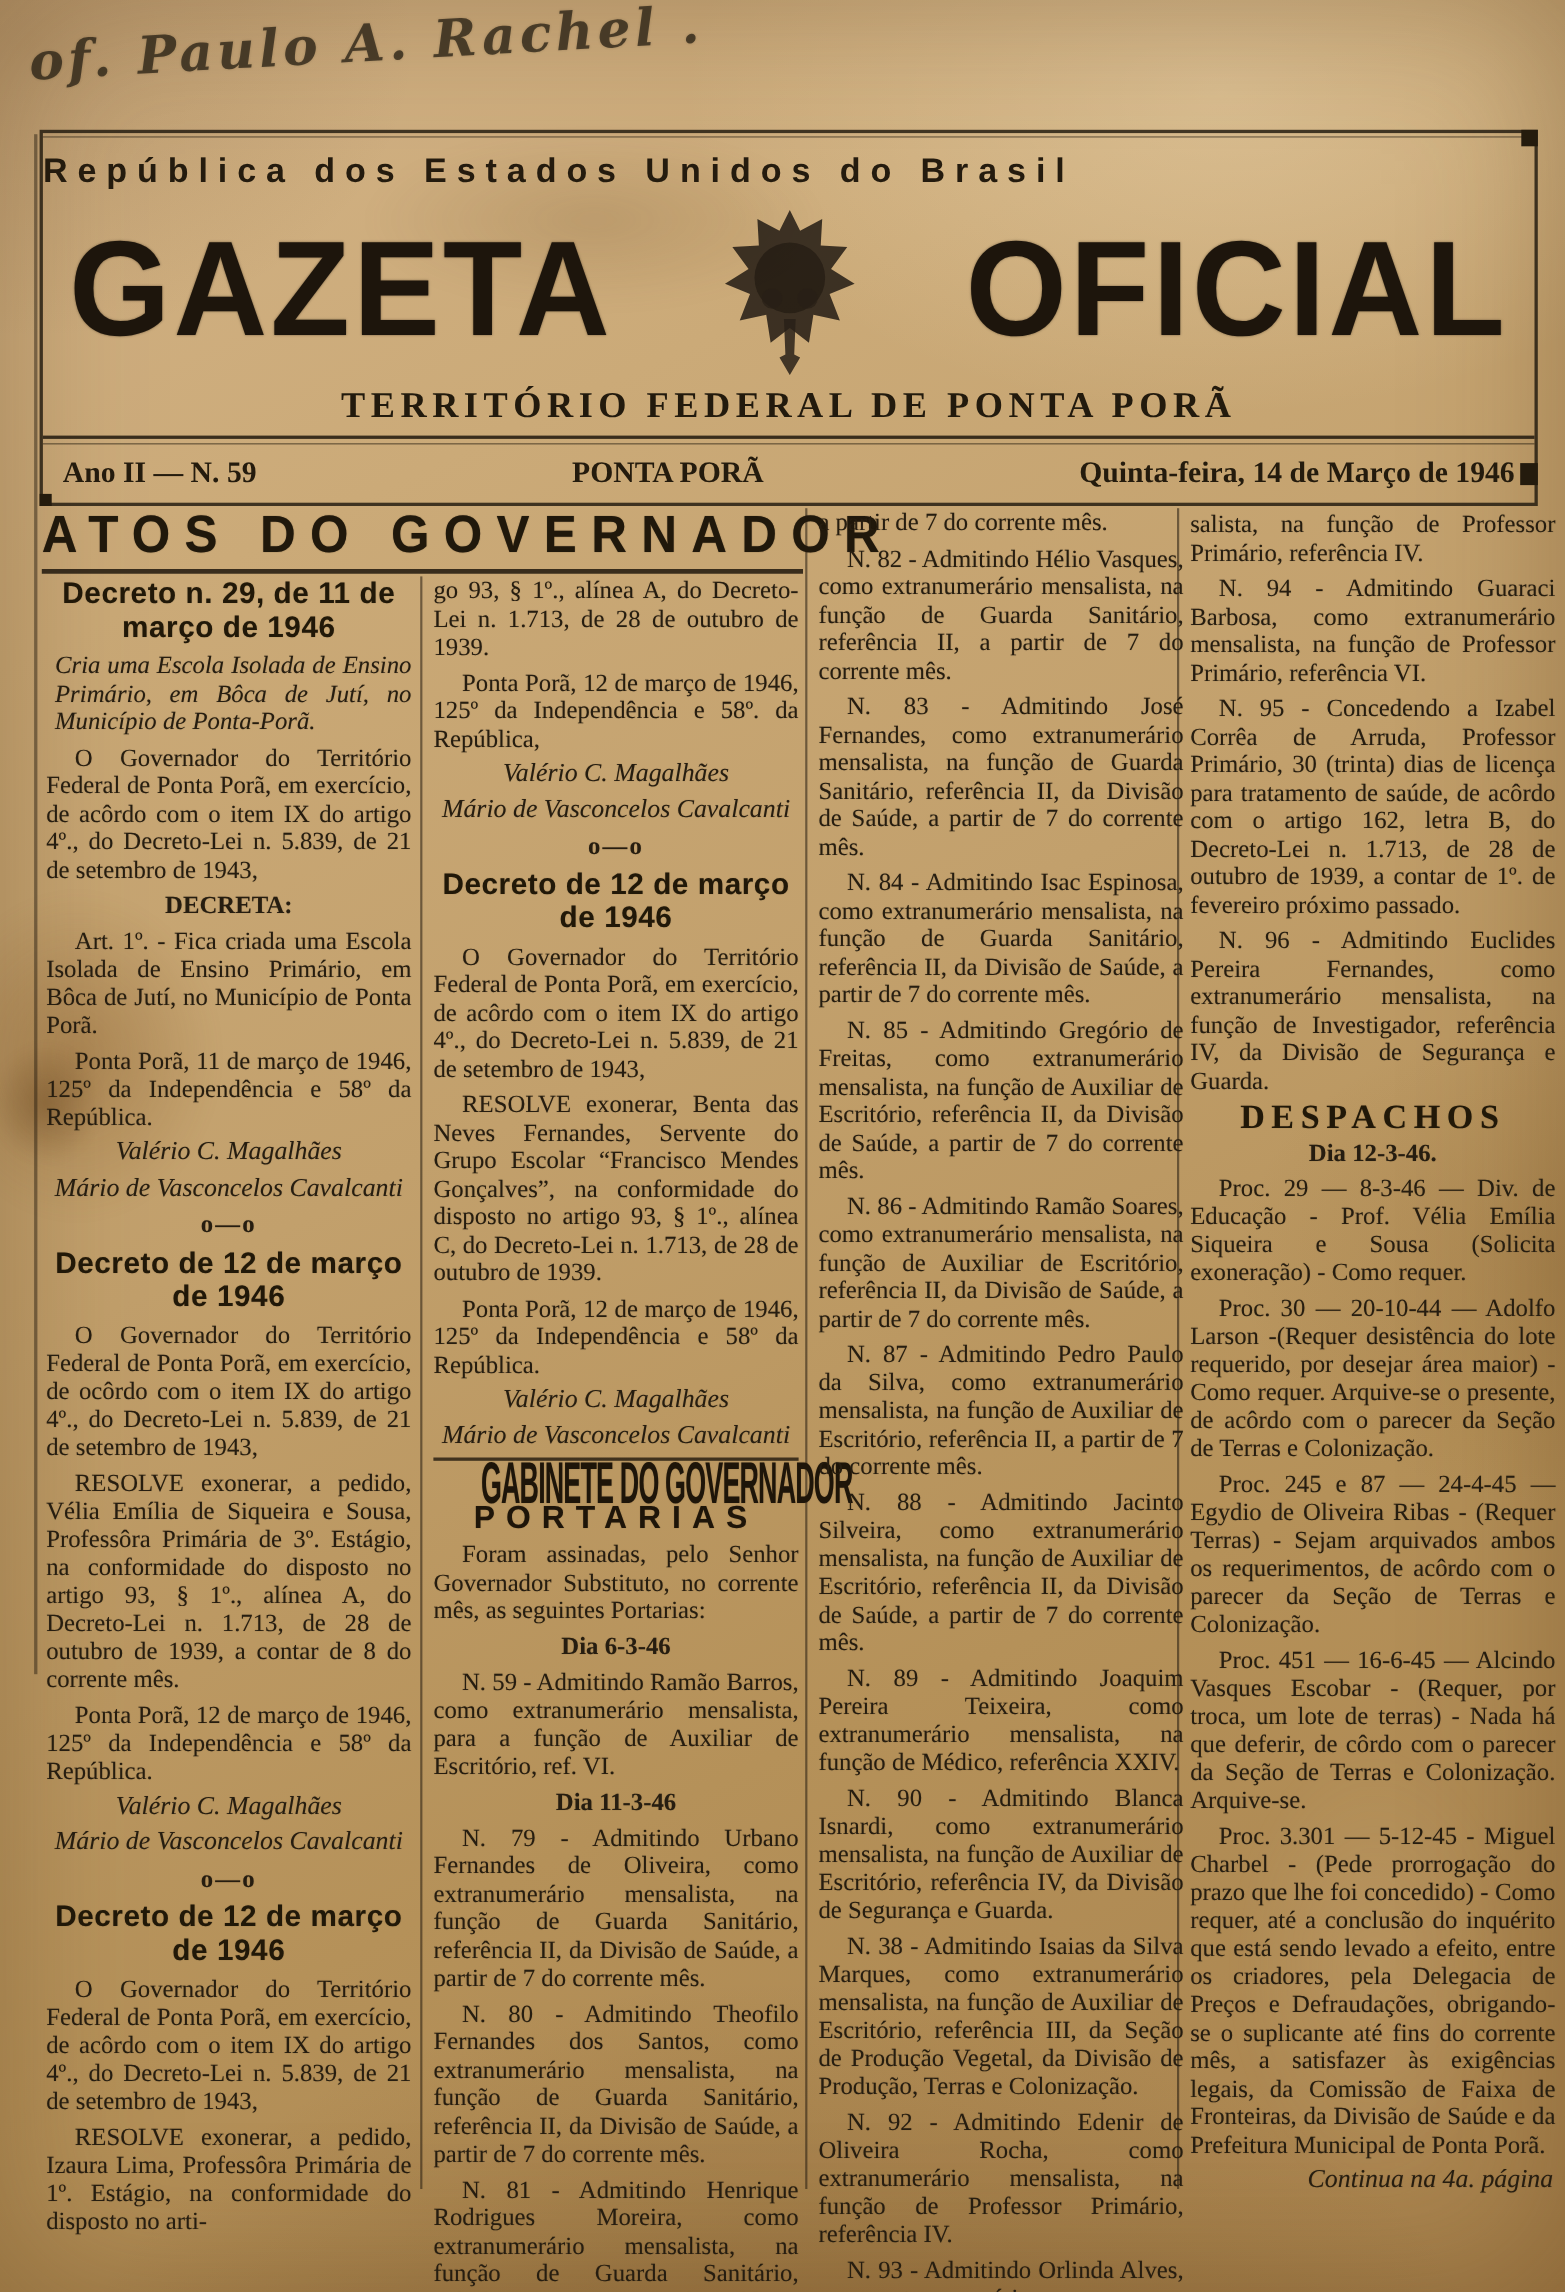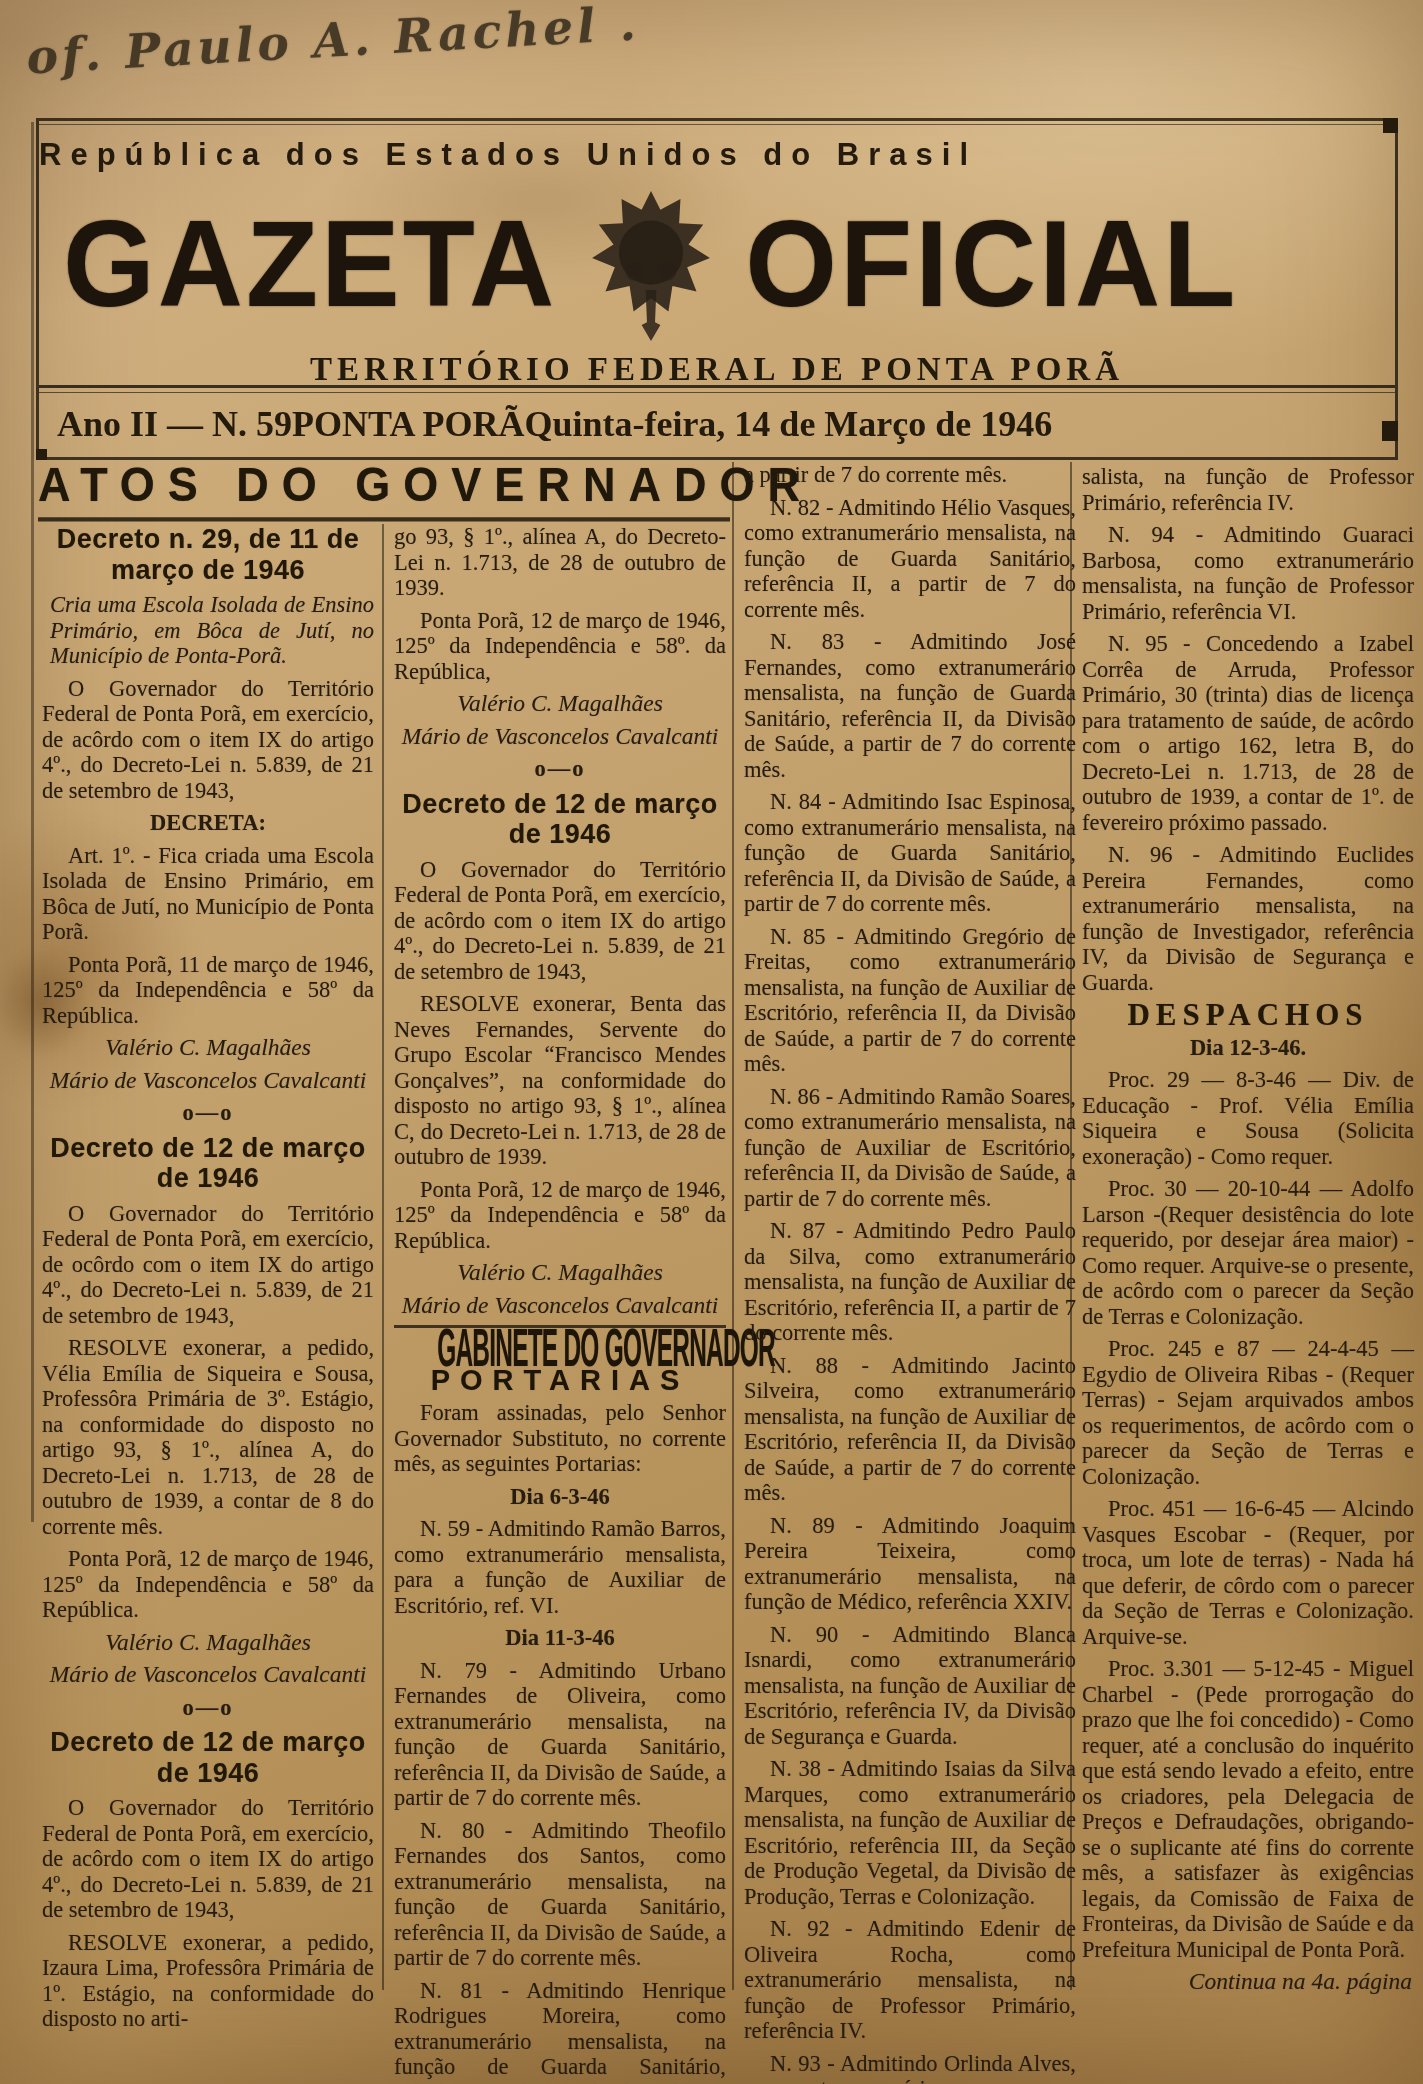--- a/index.html
+++ b/index.html
@@ -44,42 +44,42 @@
   .masthead::before{
     content:"";position:absolute;left:0;right:0;top:3px;height:1px;
     background:rgba(32,24,13,.6);
   }
   .republic-line{
     margin-top:16px;text-align:left;
     font-family:"Liberation Sans", sans-serif;font-weight:600;
     font-size:31px;letter-spacing:9px;color:#241b0e;
   }
   .title-row{
-    display:flex;align-items:center;
+    display:flex;align-items:center;justify-content:space-between;
     padding:0 24px;margin-top:4px;height:172px;gap:20px;
   }
   .big-title{
     font-family:"Liberation Sans", sans-serif;font-weight:800;
     font-size:118px;letter-spacing:3px;color:#1d150c;line-height:1;
     transform:scaleY(1.04);
     text-shadow:0 0 2px rgba(25,18,8,.55);
   }
   .emblem{width:148px;height:150px;margin-top:6px;opacity:.93;}
   .territory-line{
     text-align:center;margin-top:2px;
     font-family:Liberation Serif, serif;font-weight:700;
     font-size:33px;letter-spacing:5px;color:#221a0d;
   }
   .date-band{position:absolute;left:0;right:0;bottom:0;}
   .band-rule-thick{height:3px;background:rgba(32,24,13,.85);}
   .band-rule-thin{height:1px;background:rgba(32,24,13,.65);margin-top:4px;}
   .band-row{
-    display:flex;align-items:baseline;
+    display:flex;justify-content:space-between;align-items:baseline;
     padding:10px 18px 12px;
-    font-family:"Liberation Serif", serif;font-weight:700;font-size:36px;
+    font-family:"Liberation Serif", serif;font-weight:700;font-size:27px;
     color:#241b0d;
   }
   .sq{position:absolute;background:#241b0d;}
   .sq-box-tr{right:-3px;top:-3px;width:15px;height:15px;}
   .sq-band-l{left:-3px;bottom:-3px;width:11px;height:11px;}
   .sq-band-r{right:-3px;bottom:16px;width:16px;height:20px;}
 
   
   .section-title{
     position:absolute;left:38px;top:458px;width:692px;

